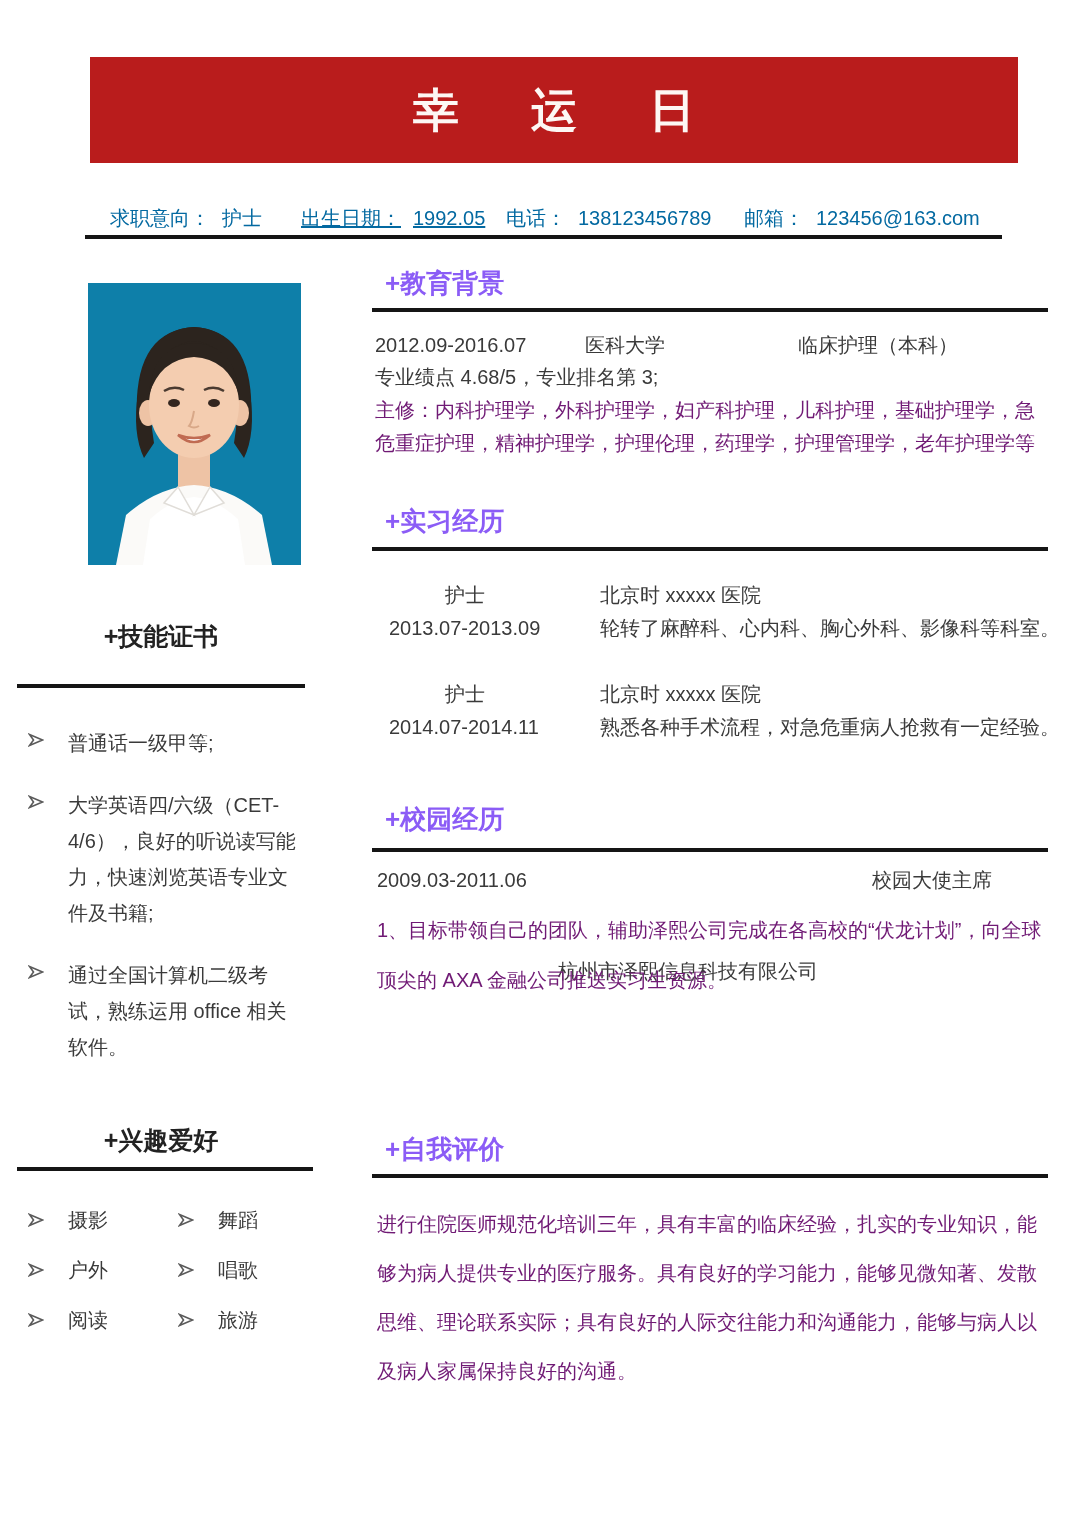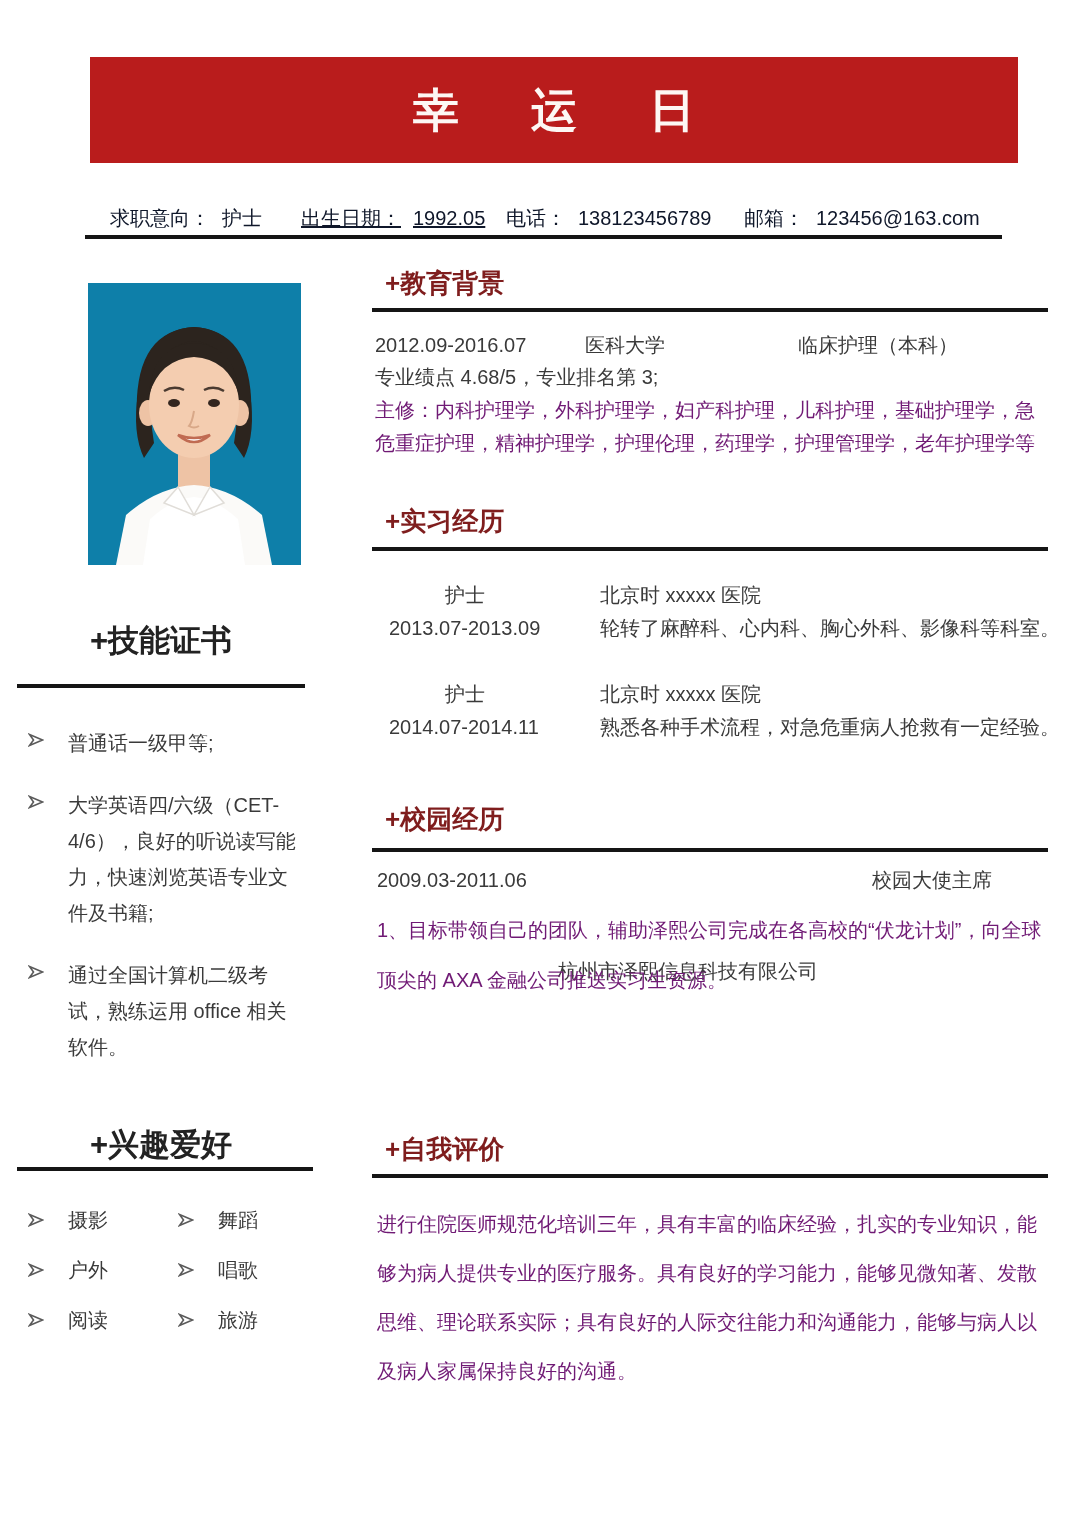--- a/index.html
+++ b/index.html
@@ -5,33 +5,33 @@
   html,body{margin:0;padding:0;background:#ffffff;}
   body{font-family:"Liberation Sans","DejaVu Sans",sans-serif;color:#3a3a3a;}
   #page{position:relative;width:1080px;height:1526px;background:#ffffff;overflow:hidden;margin:0 auto;}
 
   
   #band{position:absolute;left:90px;top:57px;width:928px;height:106px;background:#b91c1c;}
   #band-title{width:100%;height:106px;line-height:106px;text-align:center;
     font-size:46px;font-weight:700;color:#fdf7f4;letter-spacing:72px;padding-left:72px;box-sizing:border-box;}
 
   
-  .info-item{position:absolute;top:203px;height:30px;line-height:30px;font-size:20px;color:#0f172a;white-space:nowrap;}
+  .info-item{position:absolute;top:203px;height:30px;line-height:30px;font-size:20px;color:#0369a1;white-space:nowrap;}
   #info-0{left:110px;} #info-1{left:301px;text-decoration:underline;} #info-2{left:506px;} #info-3{left:744px;}
   .info-val{margin-left:12px;}
   .rule{position:absolute;background:#151515;height:4px;}
   #infoline{left:85px;top:235px;width:917px;}
 
   
   #photo{position:absolute;left:88px;top:283px;width:213px;height:282px;}
   #photo svg{display:block;width:100%;height:100%;}
 
   
-  .sec-title{position:absolute;font-size:26px;font-weight:700;color:#7f1d1d;white-space:nowrap;}
-  .sec-title-left{position:absolute;font-size:31px;font-weight:700;color:#222222;text-align:center;}
+  .sec-title{position:absolute;font-size:26px;font-weight:700;color:#8b5cf6;white-space:nowrap;}
+  .sec-title-left{position:absolute;font-size:25px;font-weight:700;color:#222222;text-align:center;}
 
   
   #edu-line{left:372px;top:308px;width:676px;}
   #intern-line{left:372px;top:547px;width:676px;}
   #campus-line{left:372px;top:848px;width:676px;}
   #se-line{left:372px;top:1174px;width:676px;}
   
   #skills-line{left:17px;top:684px;width:288px;}
   #hobbies-line{left:17px;top:1167px;width:296px;}
 

